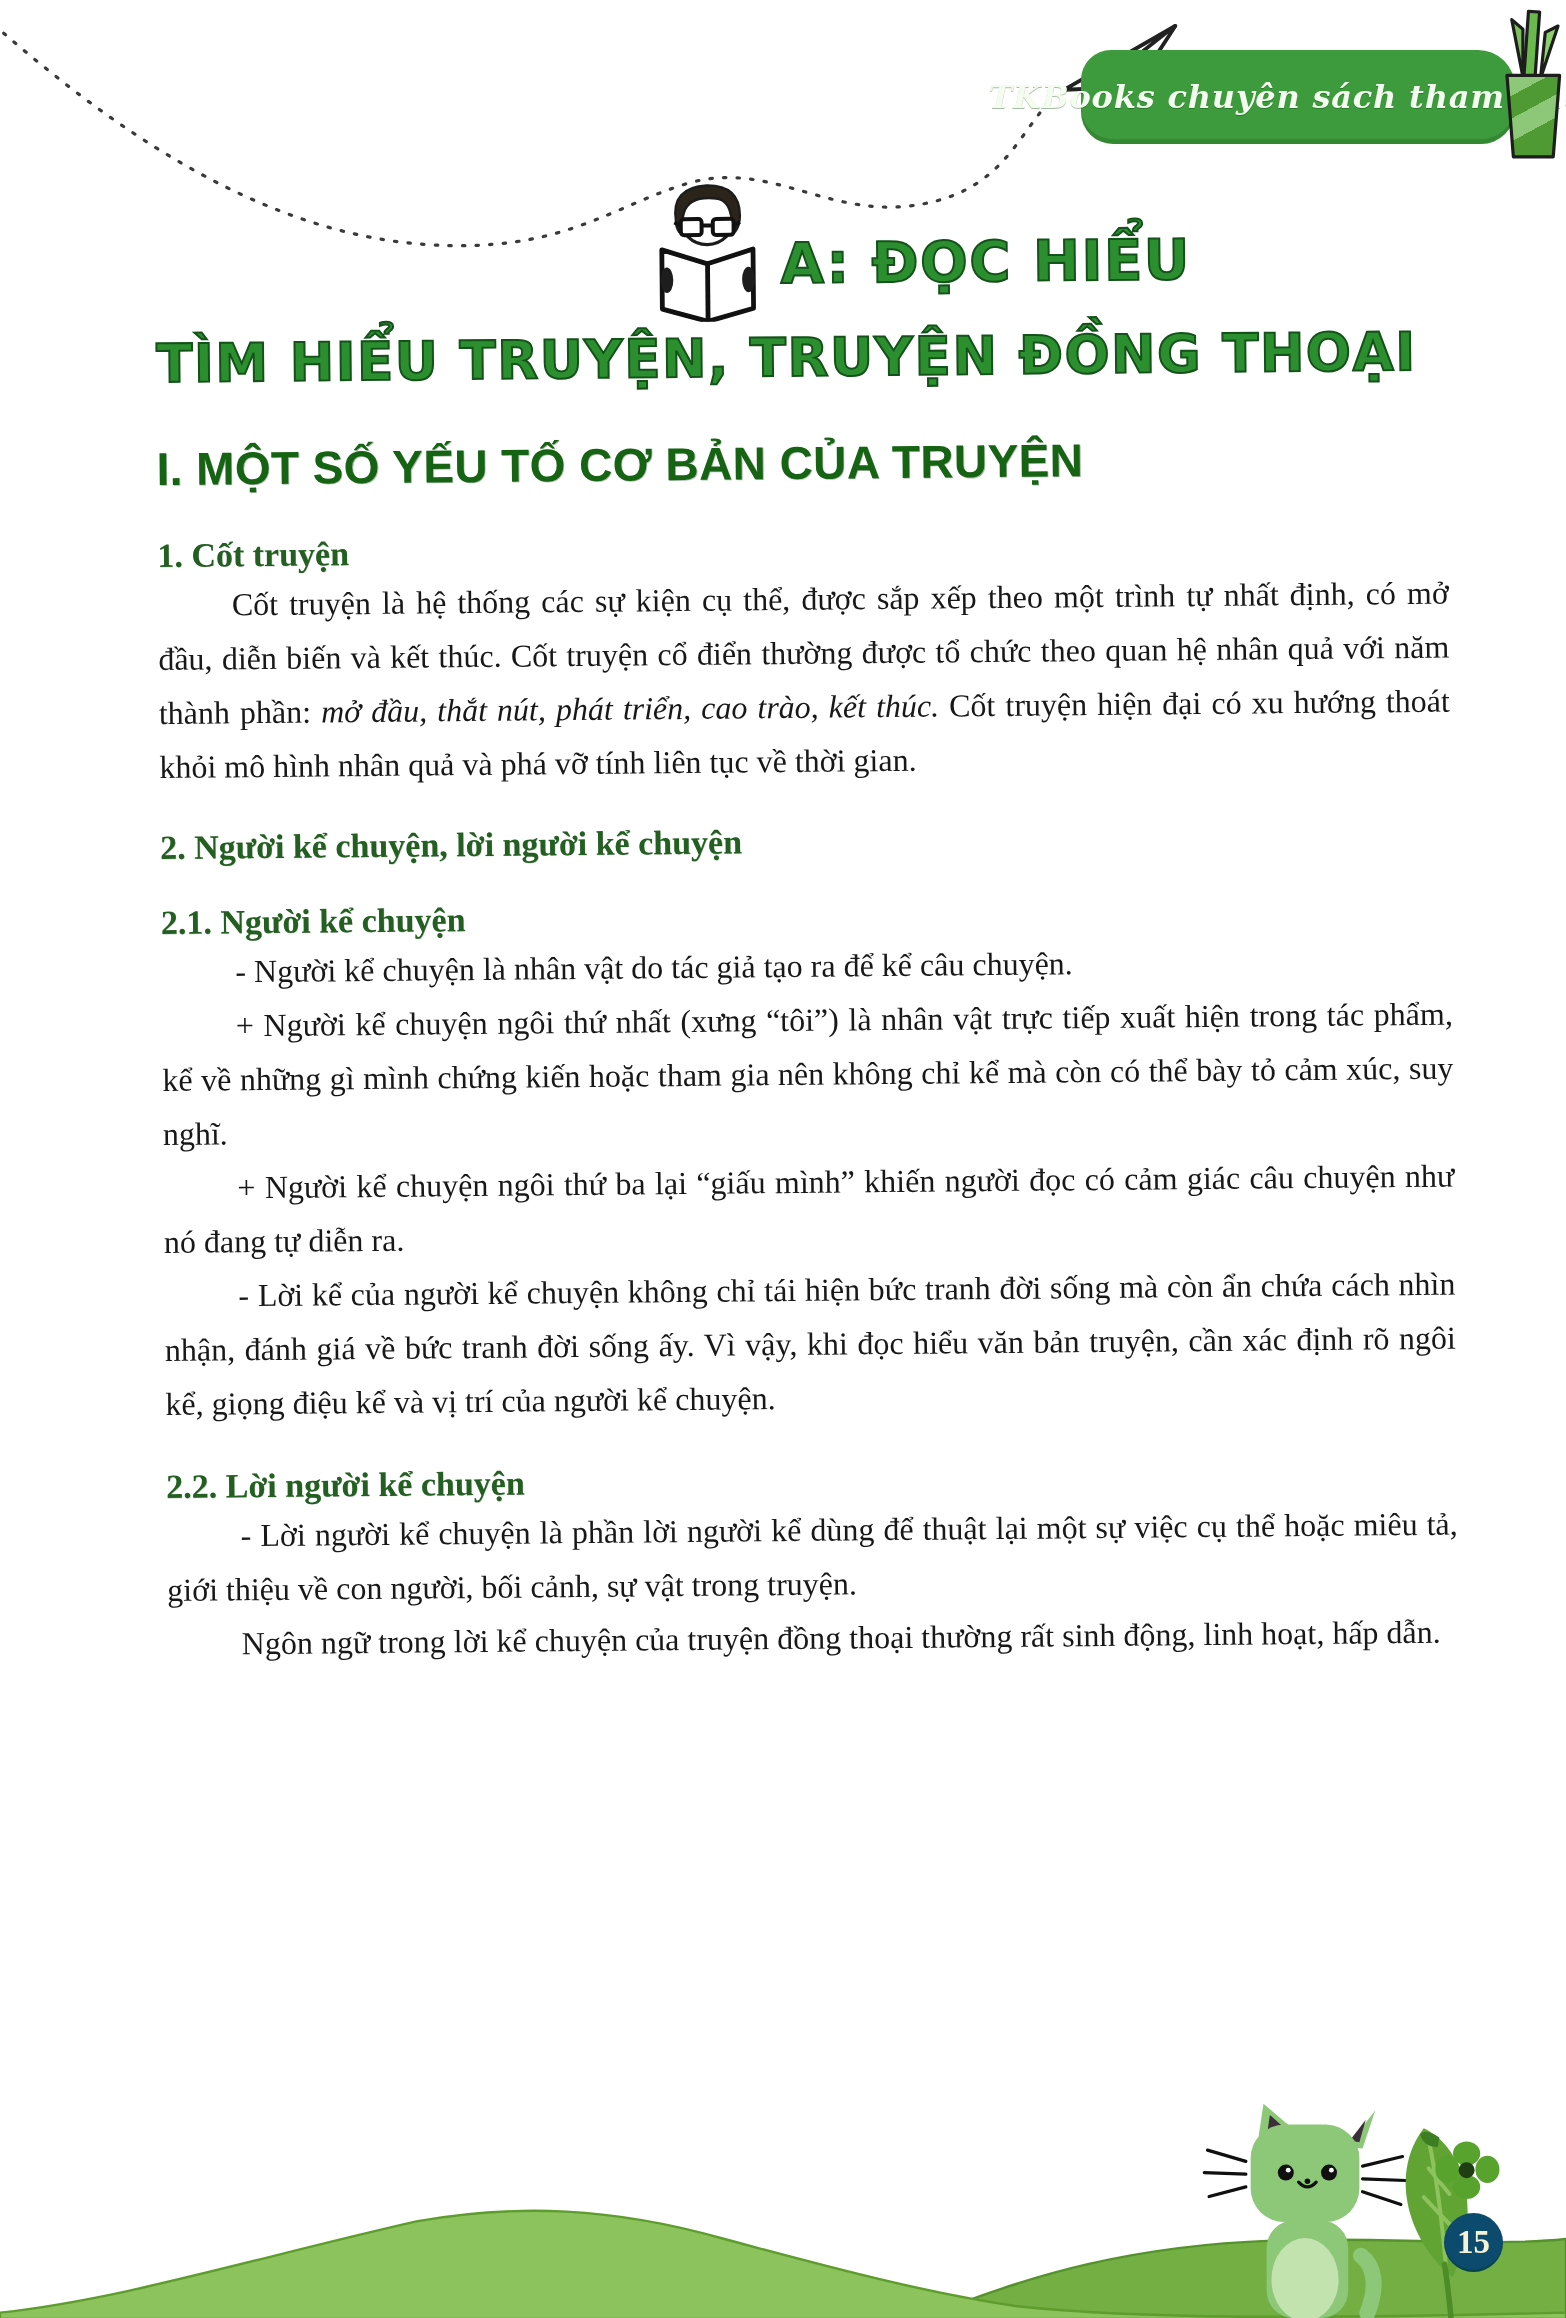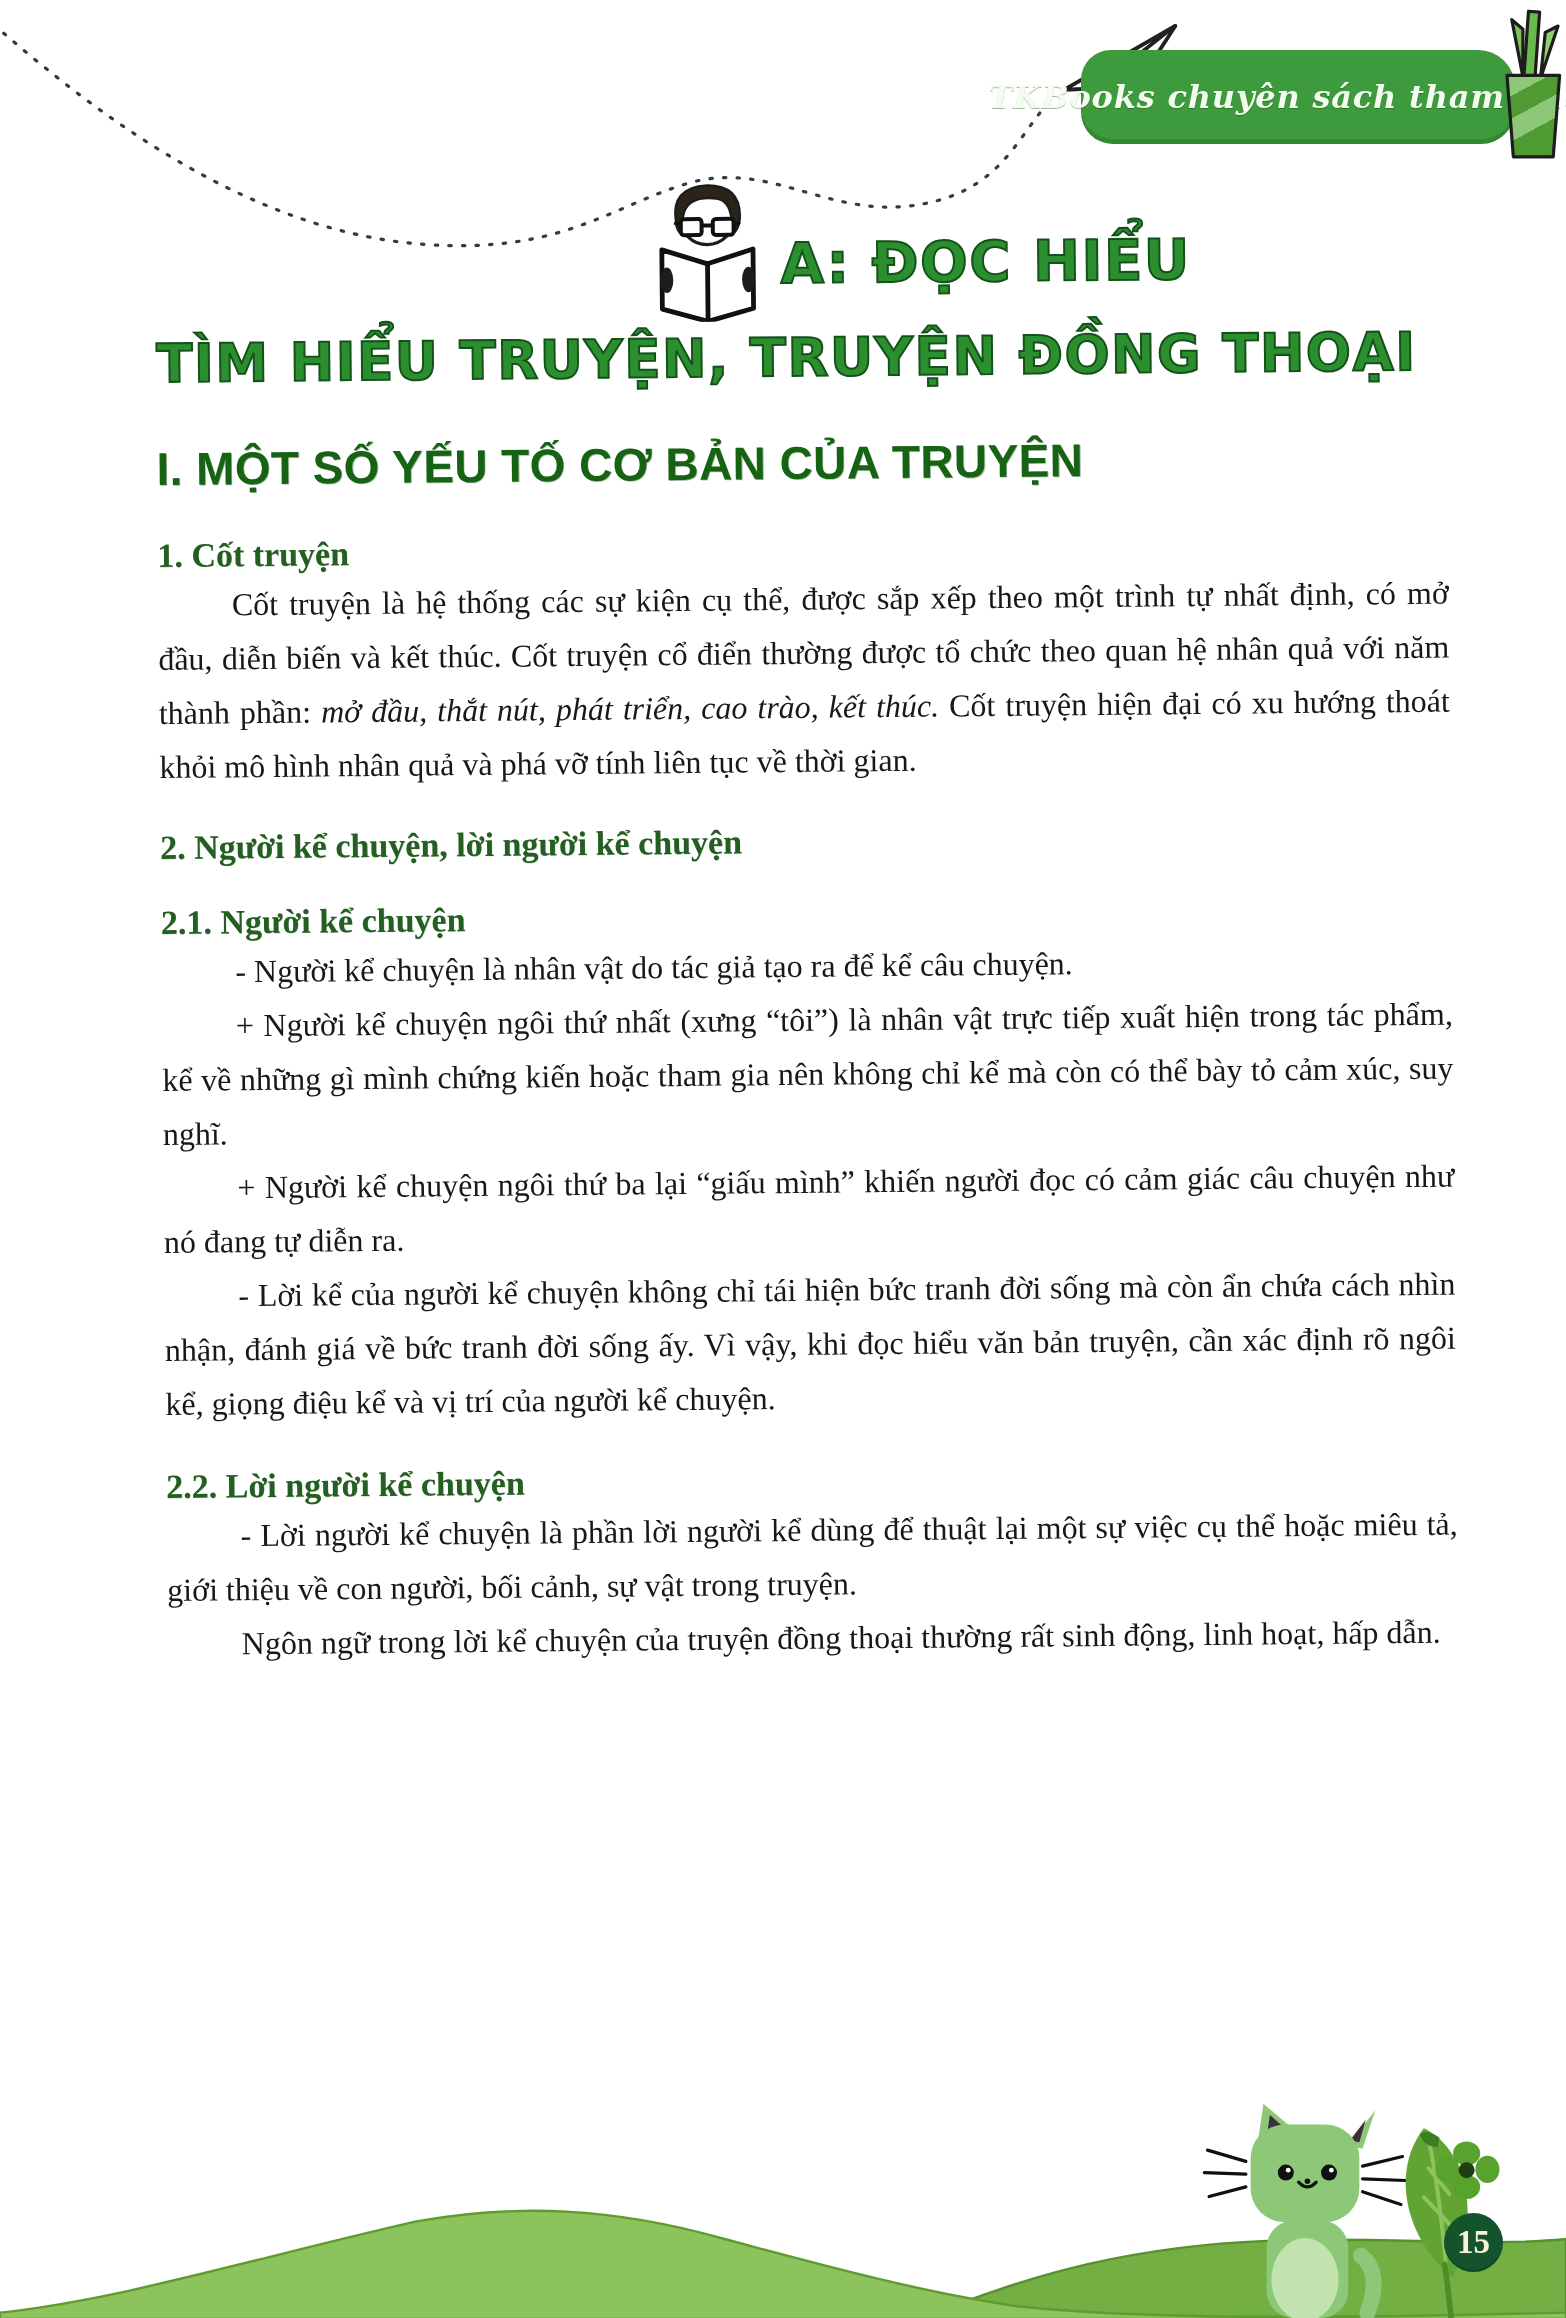--- a/index.html
+++ b/index.html
@@ -68,21 +68,21 @@
   .mt-pe{margin-top:38px;}
   .mt-pf{margin-top:29px;}
 
   
   .hills-svg{position:absolute;left:0;bottom:0;width:1566px;height:264px;}
   .cat-svg{position:absolute;left:1177px;top:2099px;width:296px;height:219px;}
   .leaf-svg{position:absolute;left:1355px;top:2120px;width:152px;height:199px;}
   .flower-svg{position:absolute;left:1417px;top:2123px;width:88px;height:88px;}
   .page-badge{
     position:absolute;left:1444px;top:2213px;width:59px;height:59px;border-radius:50%;
-    background:#14532d;display:flex;align-items:center;justify-content:center;
+    background:#0c4a6e;display:flex;align-items:center;justify-content:center;
     color:#f7f3d4;font-family:"Liberation Serif",serif;font-size:33px;font-weight:bold;
     box-shadow:inset 0 -2.4px 0 rgba(0,50,0,.3);
   }
 </style>
 </head>
 <body>
 
 <div class="page">
 
   <svg class="trail-svg" viewBox="0 0 1380 310">

